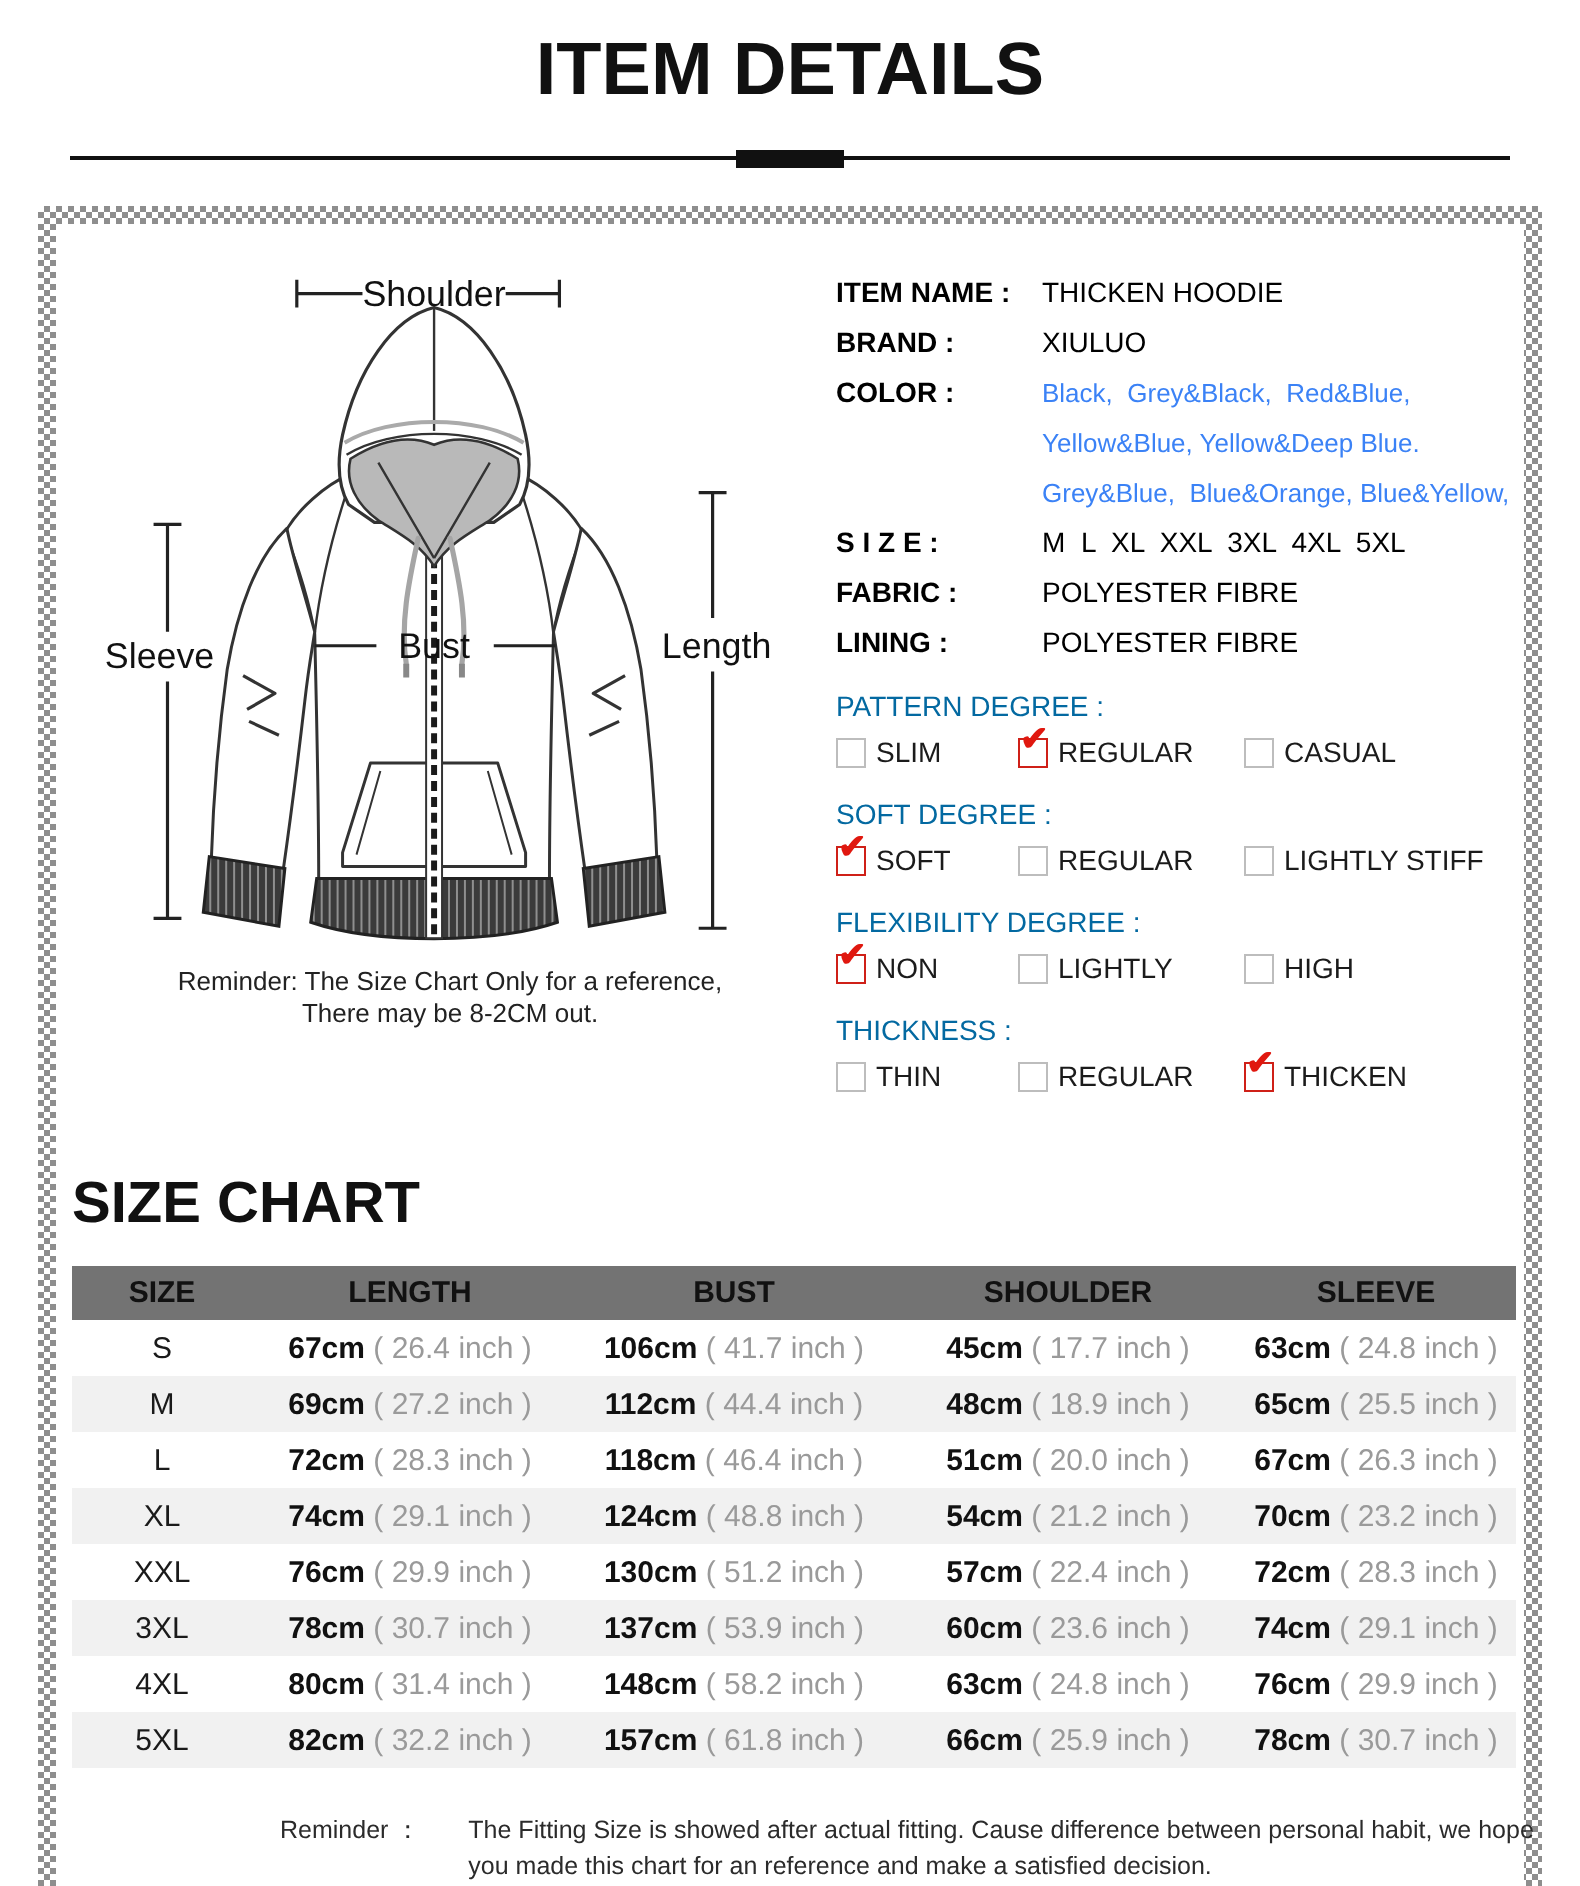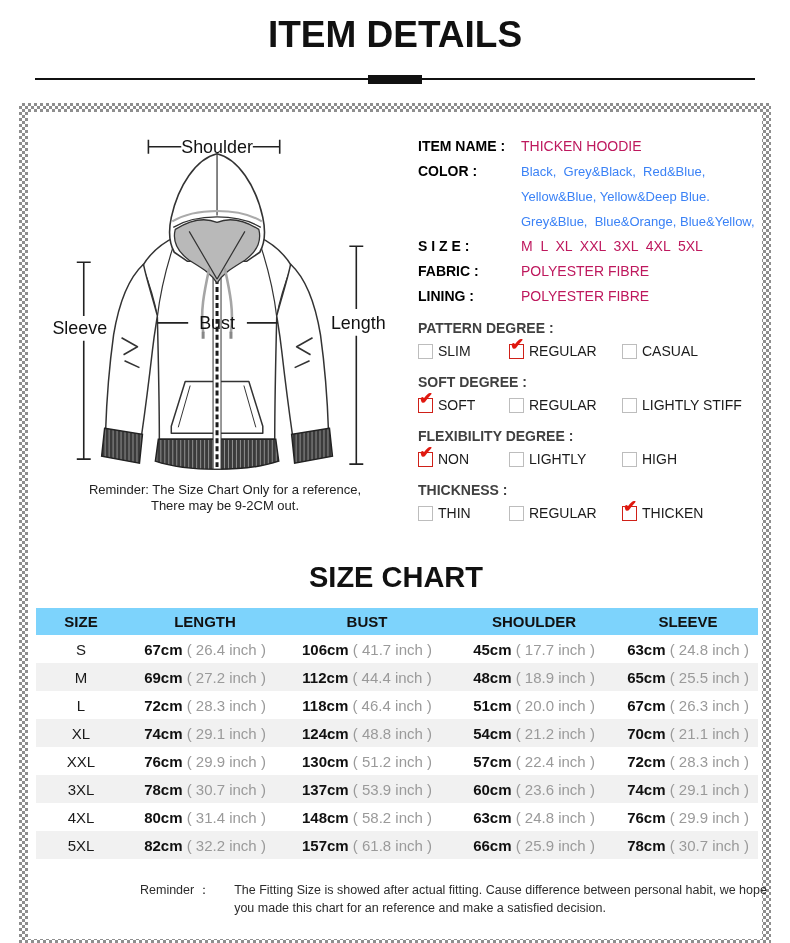--- a/index.html
+++ b/index.html
@@ -14,33 +14,33 @@
     background-size:6px 6px;background-position:0 0,3px 3px;background-color:#fff;}
   .frame-inner{background:#fff;padding:8px 6px 22px 8px;}
   .top-section{display:flex;}
   .diagram-col{width:378px;flex:0 0 378px;}
   .details-col{flex:1;padding:14px 0 0 4px;}
   svg text{font-family:"Liberation Sans",sans-serif;font-size:18px;fill:#111;}
   .diagram-reminder{margin-top:2px;text-align:center;font-size:13px;line-height:16px;color:#222;}
   
   .detail-row{display:grid;grid-template-columns:103px 1fr;line-height:25px;font-size:14px;}
   .detail-row .lbl{font-weight:700;white-space:pre;color:#000000;}
-  .detail-row .val{white-space:pre;color:#be185d;}
+  .detail-row .val{white-space:pre;color:#000000;}
   .color-line{white-space:pre;line-height:25px;color:#3b82f6;font-size:13px;}
   .degree-group{margin-top:8px;}
-  .degree-title{font-weight:700;font-size:14px;line-height:22px;color:#404040;white-space:pre;}
+  .degree-title{font-weight:400;font-size:14px;line-height:22px;color:#0369a1;white-space:pre;}
   .degree-options{display:grid;grid-template-columns:91px 113px auto;line-height:24px;}
   .opt{display:inline-flex;align-items:center;gap:5px;font-size:14px;color:#1b1b1b;cursor:default;}
   .cb{position:relative;display:inline-block;width:13px;height:13px;border:1px solid #bdbdbd;background:#fff;flex:0 0 13px;}
   .cb.checked{border-color:#cf2018;}
   .cb .tick{position:absolute;left:0;top:-9px;font-size:17px;line-height:17px;color:#e0180f;font-weight:700;}
   
-  .size-chart-title{margin:36px 0 0;text-align:center;font-size:29px;font-weight:900;color:#111;}
+  .size-chart-title{margin:36px 0 0;font-size:29px;font-weight:900;color:#111;}
   table.size-chart{margin:14px auto 0;width:722px;border-collapse:collapse;font-size:15px;}
-  table.size-chart th{background:#7dd3fc;font-weight:700;height:25px;text-align:center;color:#111;}
+  table.size-chart th{background:#737373;font-weight:700;height:25px;text-align:center;color:#111;}
   table.size-chart td{height:26px;text-align:center;}
   table.size-chart tr.alt td{background:#f1f1f1;}
   table.size-chart td .cm{color:#111;font-weight:700;text-align:right;}
   table.size-chart td .inch{color:#9a9a9a;}
   table.size-chart col.c-size{width:90px;}
   table.size-chart col.c-len{width:158px;}
   table.size-chart col.c-bust{width:166px;}
   table.size-chart col.c-sho{width:168px;}
   table.size-chart col.c-sle{width:140px;}
   .footer-reminder{display:flex;padding-left:104px;margin-top:22px;font-size:12.5px;line-height:18px;color:#2b2b2b;gap:24px;}
@@ -114,28 +114,32 @@
           </g>
           <text x="324" y="209" text-anchor="middle">Length</text>
 
           <g stroke="#222" stroke-width="1.6">
             <path d="M122 203 H153 M212 203 H243"></path>
           </g>
           <text x="182" y="209" text-anchor="middle">Bust</text>
         </svg>
         <div class="diagram-reminder">
           <div>Reminder: The Size Chart Only for a reference,</div>
-          <div>There may be 9-2CM out.</div>
+          <div>There may be 8-2CM out.</div>
         </div>
       </div>
 
       <div class="details-col">
         <div class="detail-row">
           <span class="lbl">ITEM NAME :</span>
           <span class="val">THICKEN HOODIE</span>
+        </div>
+        <div class="detail-row">
+          <span class="lbl">BRAND :</span>
+          <span class="val">XIULUO</span>
         </div>
         <div class="detail-row">
           <span class="lbl">COLOR :</span>
           <span>
             <div class="color-line">Black,  Grey&amp;Black,  Red&amp;Blue,</div>
             <div class="color-line">Yellow&amp;Blue, Yellow&amp;Deep Blue.</div>
             <div class="color-line">Grey&amp;Blue,  Blue&amp;Orange, Blue&amp;Yellow,</div>
           </span>
         </div>
         <div class="detail-row">
@@ -271,21 +275,21 @@
             <td><span class="cm">72cm</span><span class="inch"> ( 28.3 inch )</span></td>
             <td><span class="cm">118cm</span><span class="inch"> ( 46.4 inch )</span></td>
             <td><span class="cm">51cm</span><span class="inch"> ( 20.0 inch )</span></td>
             <td><span class="cm">67cm</span><span class="inch"> ( 26.3 inch )</span></td>
           </tr>
           <tr class="alt">
             <td>XL</td>
             <td><span class="cm">74cm</span><span class="inch"> ( 29.1 inch )</span></td>
             <td><span class="cm">124cm</span><span class="inch"> ( 48.8 inch )</span></td>
             <td><span class="cm">54cm</span><span class="inch"> ( 21.2 inch )</span></td>
-            <td><span class="cm">70cm</span><span class="inch"> ( 21.1 inch )</span></td>
+            <td><span class="cm">70cm</span><span class="inch"> ( 23.2 inch )</span></td>
           </tr>
           <tr>
             <td>XXL</td>
             <td><span class="cm">76cm</span><span class="inch"> ( 29.9 inch )</span></td>
             <td><span class="cm">130cm</span><span class="inch"> ( 51.2 inch )</span></td>
             <td><span class="cm">57cm</span><span class="inch"> ( 22.4 inch )</span></td>
             <td><span class="cm">72cm</span><span class="inch"> ( 28.3 inch )</span></td>
           </tr>
           <tr class="alt">
             <td>3XL</td>

